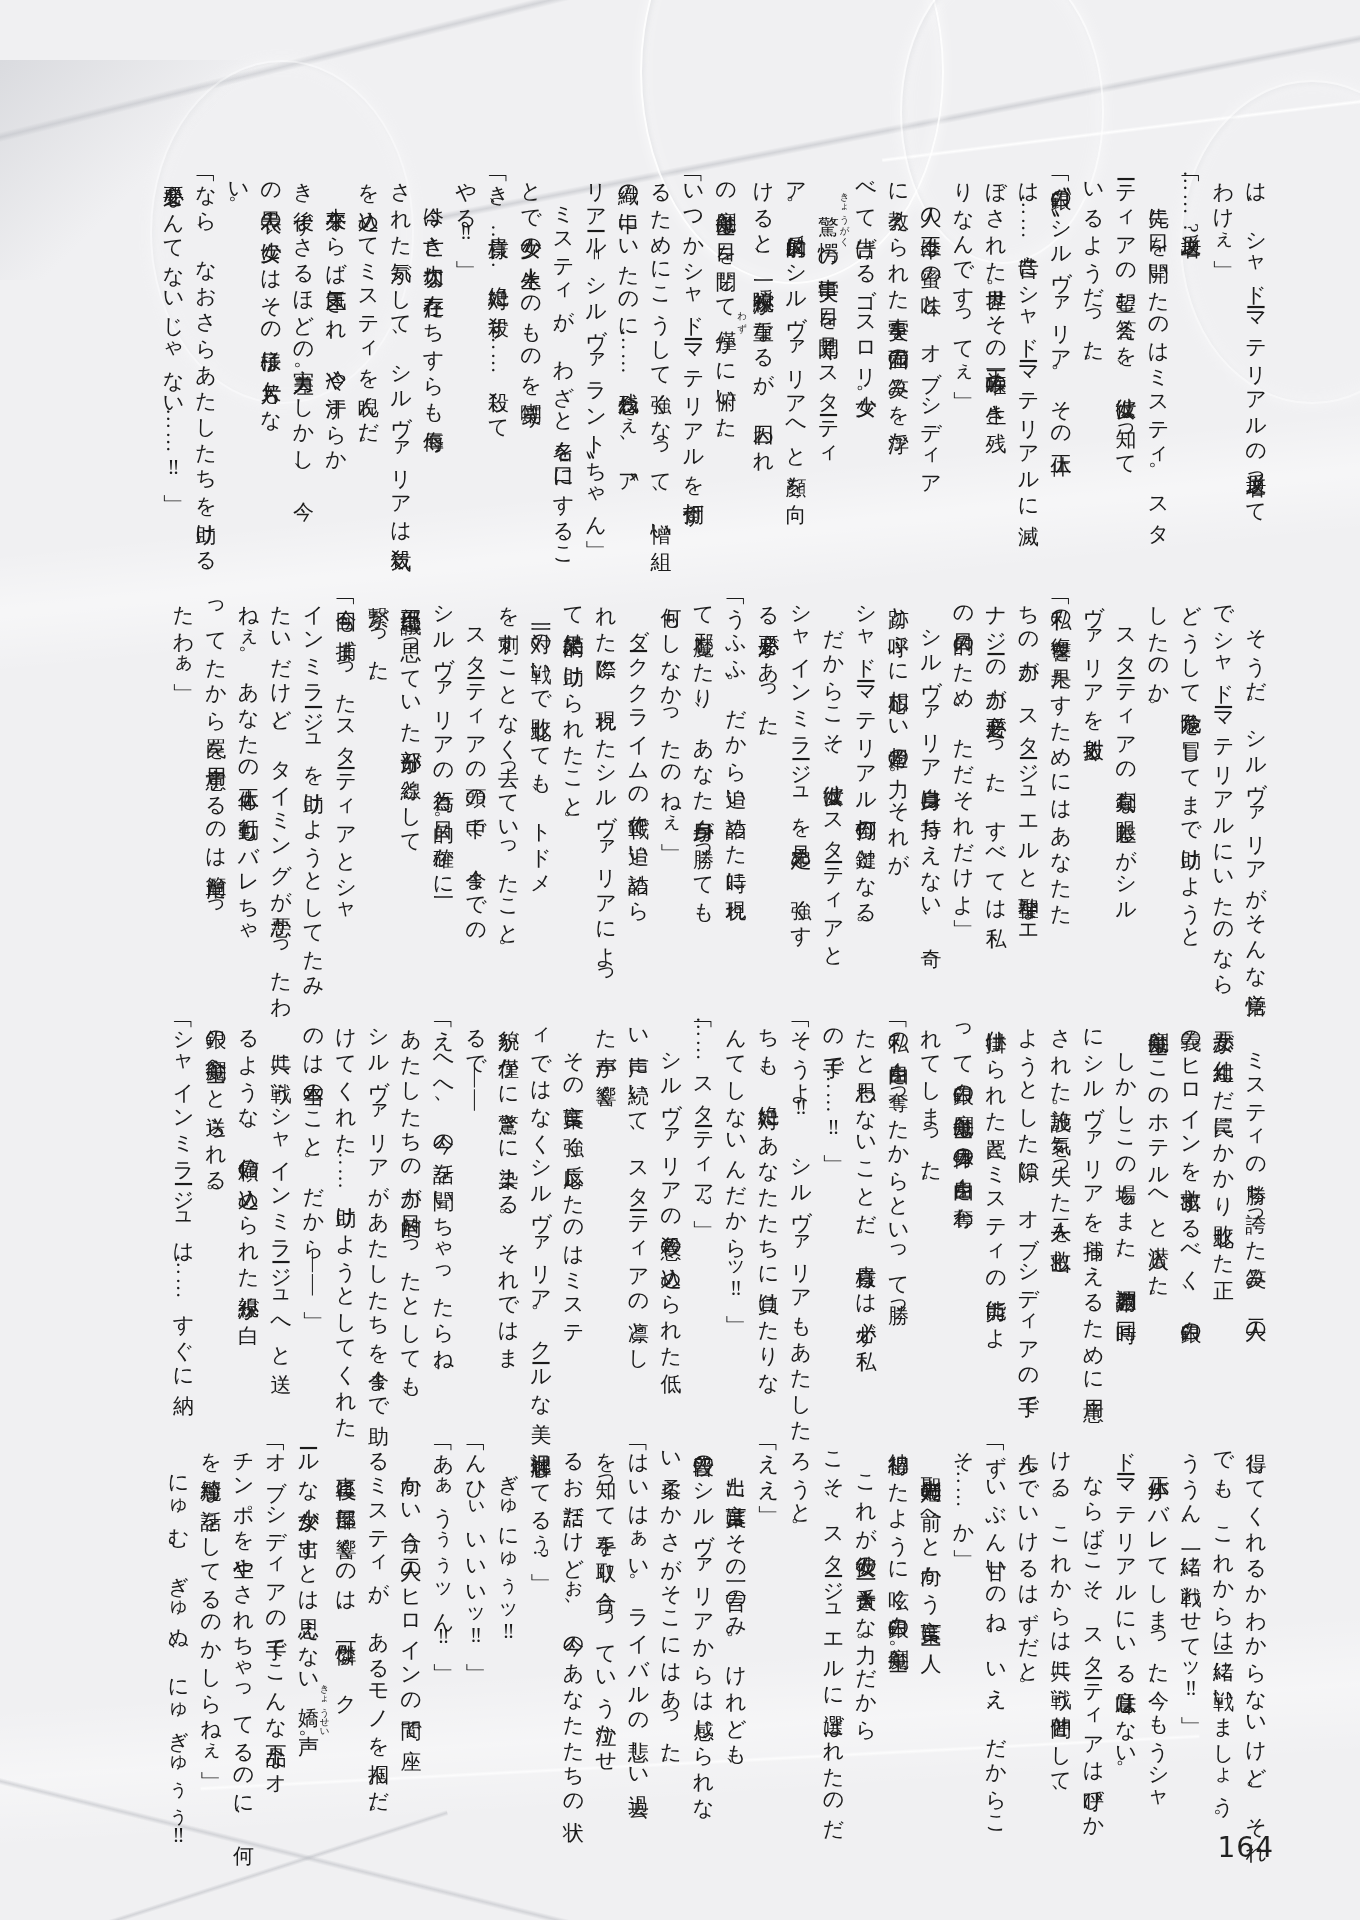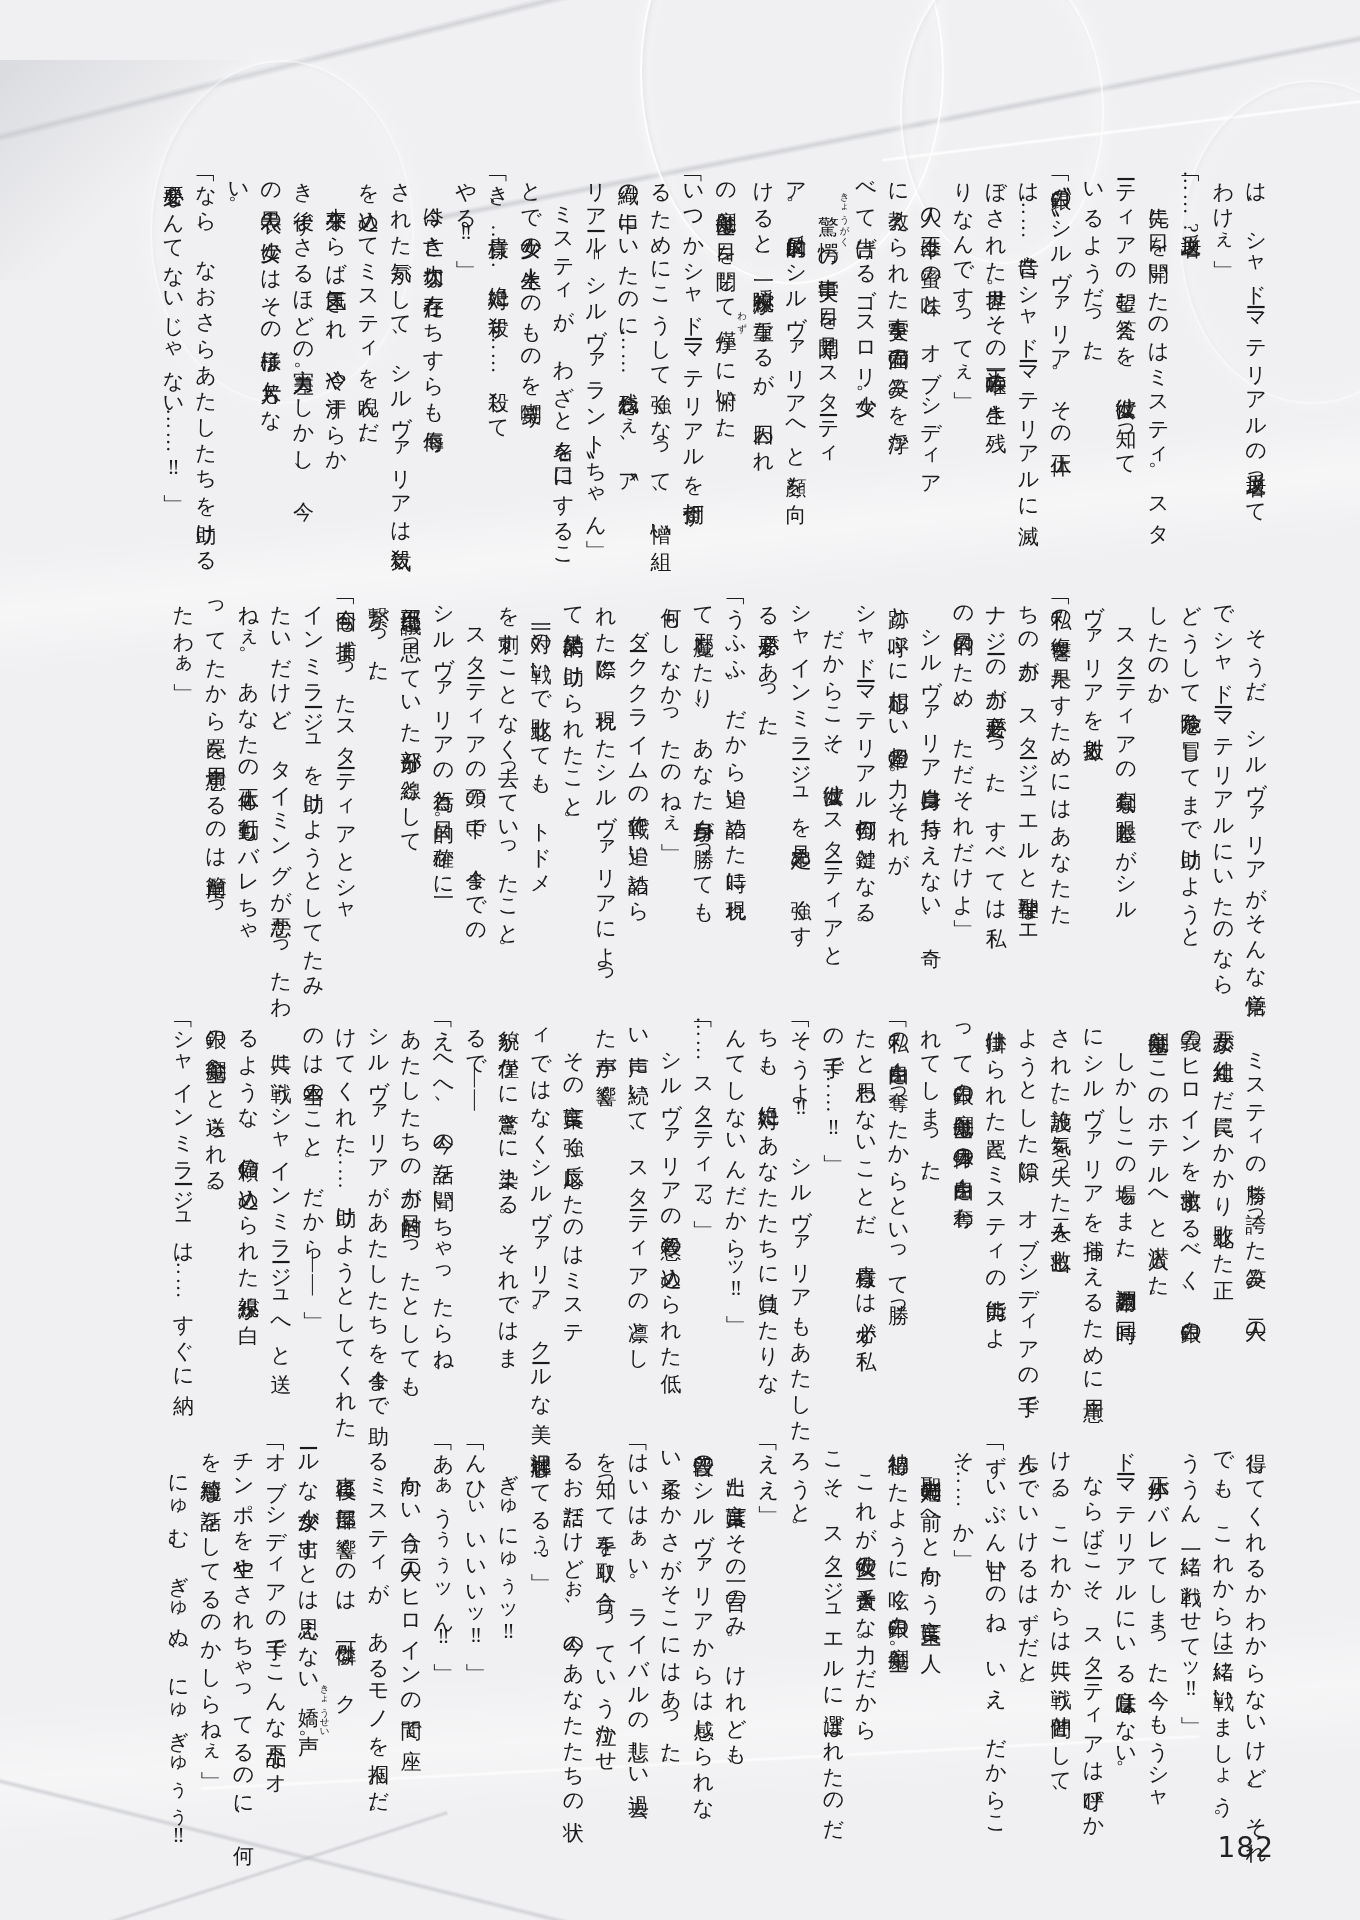--- a/index.html
+++ b/index.html
@@ -231,13 +231,13 @@
       <div class="col">るミスティが、あるモノを掴んだ。</div>
       <div class="col">　直後に部屋に響くのは、可憐な、ク</div>
       <div class="col">ールな少女が出すとは思えない<ruby>嬌声<rt>きょうせい</rt></ruby>。</div>
       <div class="col">「オブシディアの手でこんな下品なオ</div>
       <div class="col">チンポを生やされちゃってるのに、何</div>
       <div class="col">を綺麗な話をしてるのかしらねぇ」</div>
       <div class="col">　にゅむ、ぎゅぬ、にゅぎゅぅぅ‼</div>
     </section>
 </main>
 
-<div class="page-number">182</div>
+<div class="page-number">164</div>
 
 </body></html>

